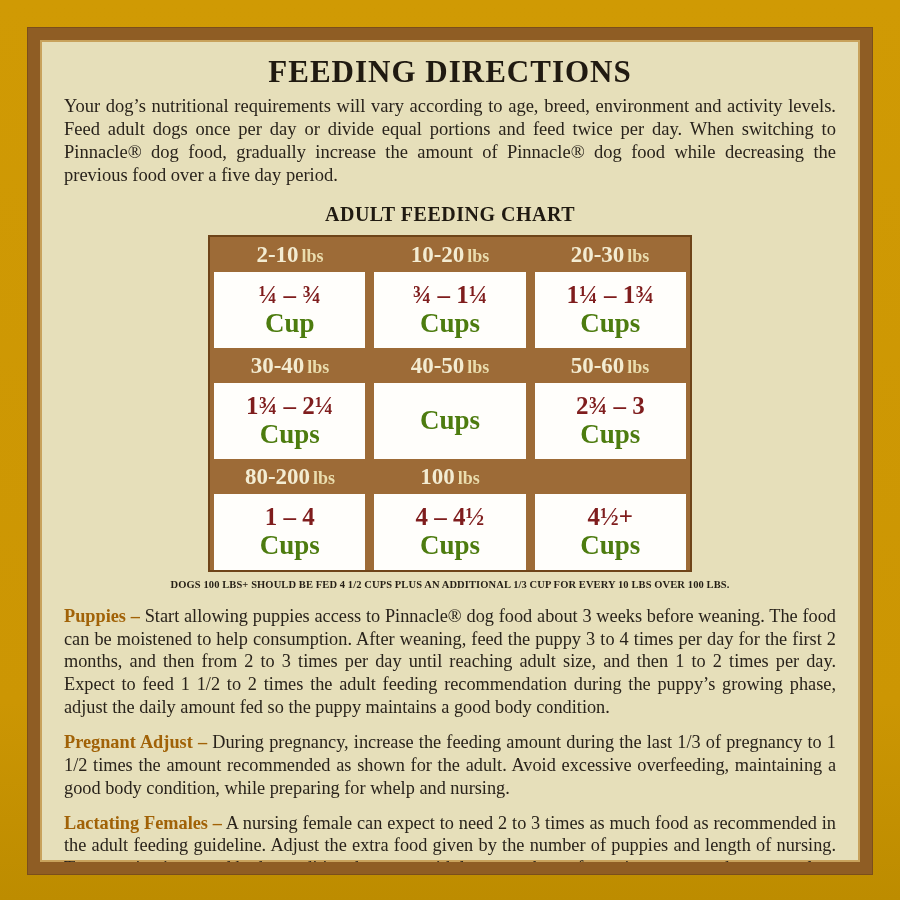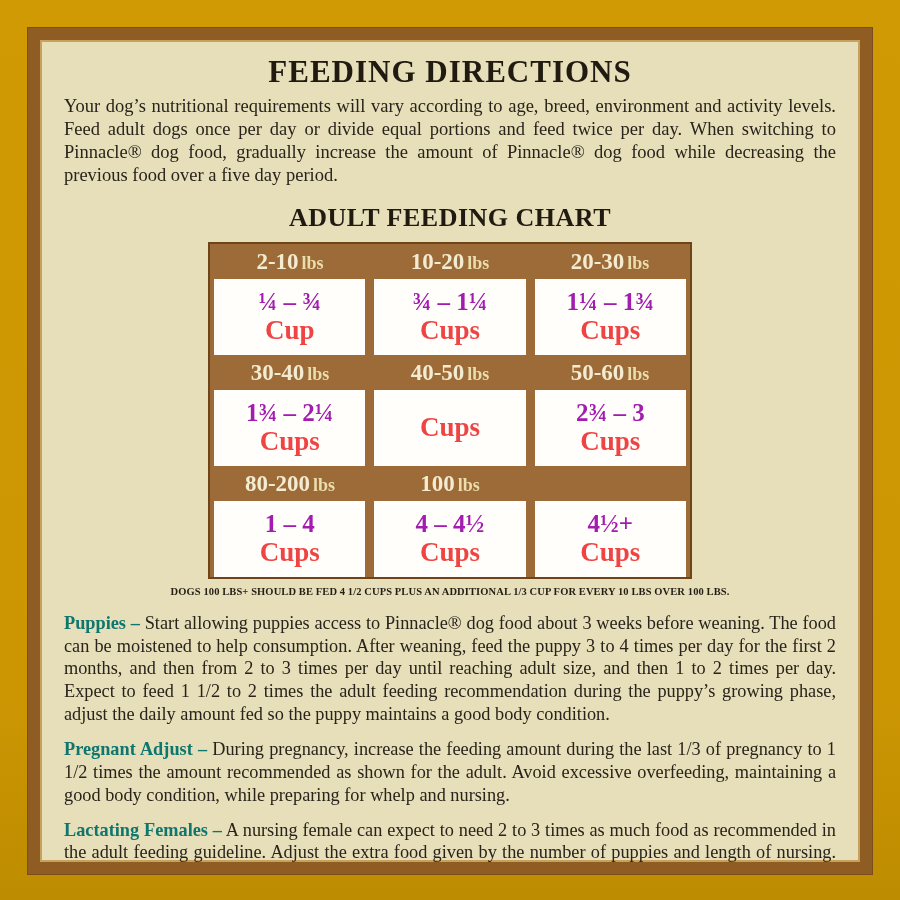--- a/index.html
+++ b/index.html
@@ -20,21 +20,21 @@
 
   .page-title {
     text-align: center; font-size: 31px; font-weight: bold;
     letter-spacing: 1px; color: #201a11; margin: 6px 0 5px 0;
   }
   .intro {
     font-size: 18.5px; line-height: 1.24; text-align: justify; color: #29231b;
   }
 
   .chart-title {
-    text-align: center; font-size: 26px; font-weight: bold;
+    text-align: center; font-size: 20px; font-weight: bold;
     letter-spacing: 0.5px; color: #201a11; margin: 16px 0 9px 0;
   }
 
   .feed-table {
     width: 480px; margin: 0 auto;
     background: #9d6b37;
     border: 2px solid #6e4419;
   }
   .thead {
     display: grid; grid-template-columns: 1fr 1fr 1fr;
@@ -44,34 +44,34 @@
   .th .unit { font-size: 18px; color: #eaddae; margin-left: 3px; }
   .tvals {
     display: grid; grid-template-columns: 1fr 1fr 1fr;
     column-gap: 9px; padding: 0 4px; height: 76px;
   }
   .cell {
     background: #fffefb;
     display: flex; flex-direction: column; justify-content: center;
     text-align: center;
   }
-  .amt { font-size: 25px; font-weight: bold; color: #a21caf; line-height: 1.12; }
-  .meas { font-size: 27px; font-weight: bold; color: #ef4444; line-height: 1.1; }
+  .amt { font-size: 25px; font-weight: bold; color: #7f1d1d; line-height: 1.12; }
+  .meas { font-size: 27px; font-weight: bold; color: #4d7c0f; line-height: 1.1; }
 
   .footnote {
     text-align: center; font-size: 10.5px; font-weight: bold;
     color: #241e15; margin-top: 7px; letter-spacing: 0.1px;
   }
 
   .sections { margin-top: 15px; }
   .section {
     font-size: 18.3px; line-height: 1.25; text-align: justify;
     color: #29231b; margin-top: 12px;
   }
-  .section .lead { font-weight: bold; color: #0f766e; }
+  .section .lead { font-weight: bold; color: #a16207; }
 </style>
 </head>
 <body>
 
 <div class="frame">
   <div class="content">
 
     <div class="page-title">FEEDING DIRECTIONS</div>
 
     <div class="intro">Your dog’s nutritional requirements will vary according to age, breed, environment and activity levels. Feed adult dogs once per day or divide equal portions and feed twice per day. When switching to Pinnacle® dog food, gradually increase the amount of Pinnacle® dog food while decreasing the previous food over a five day period.</div>

